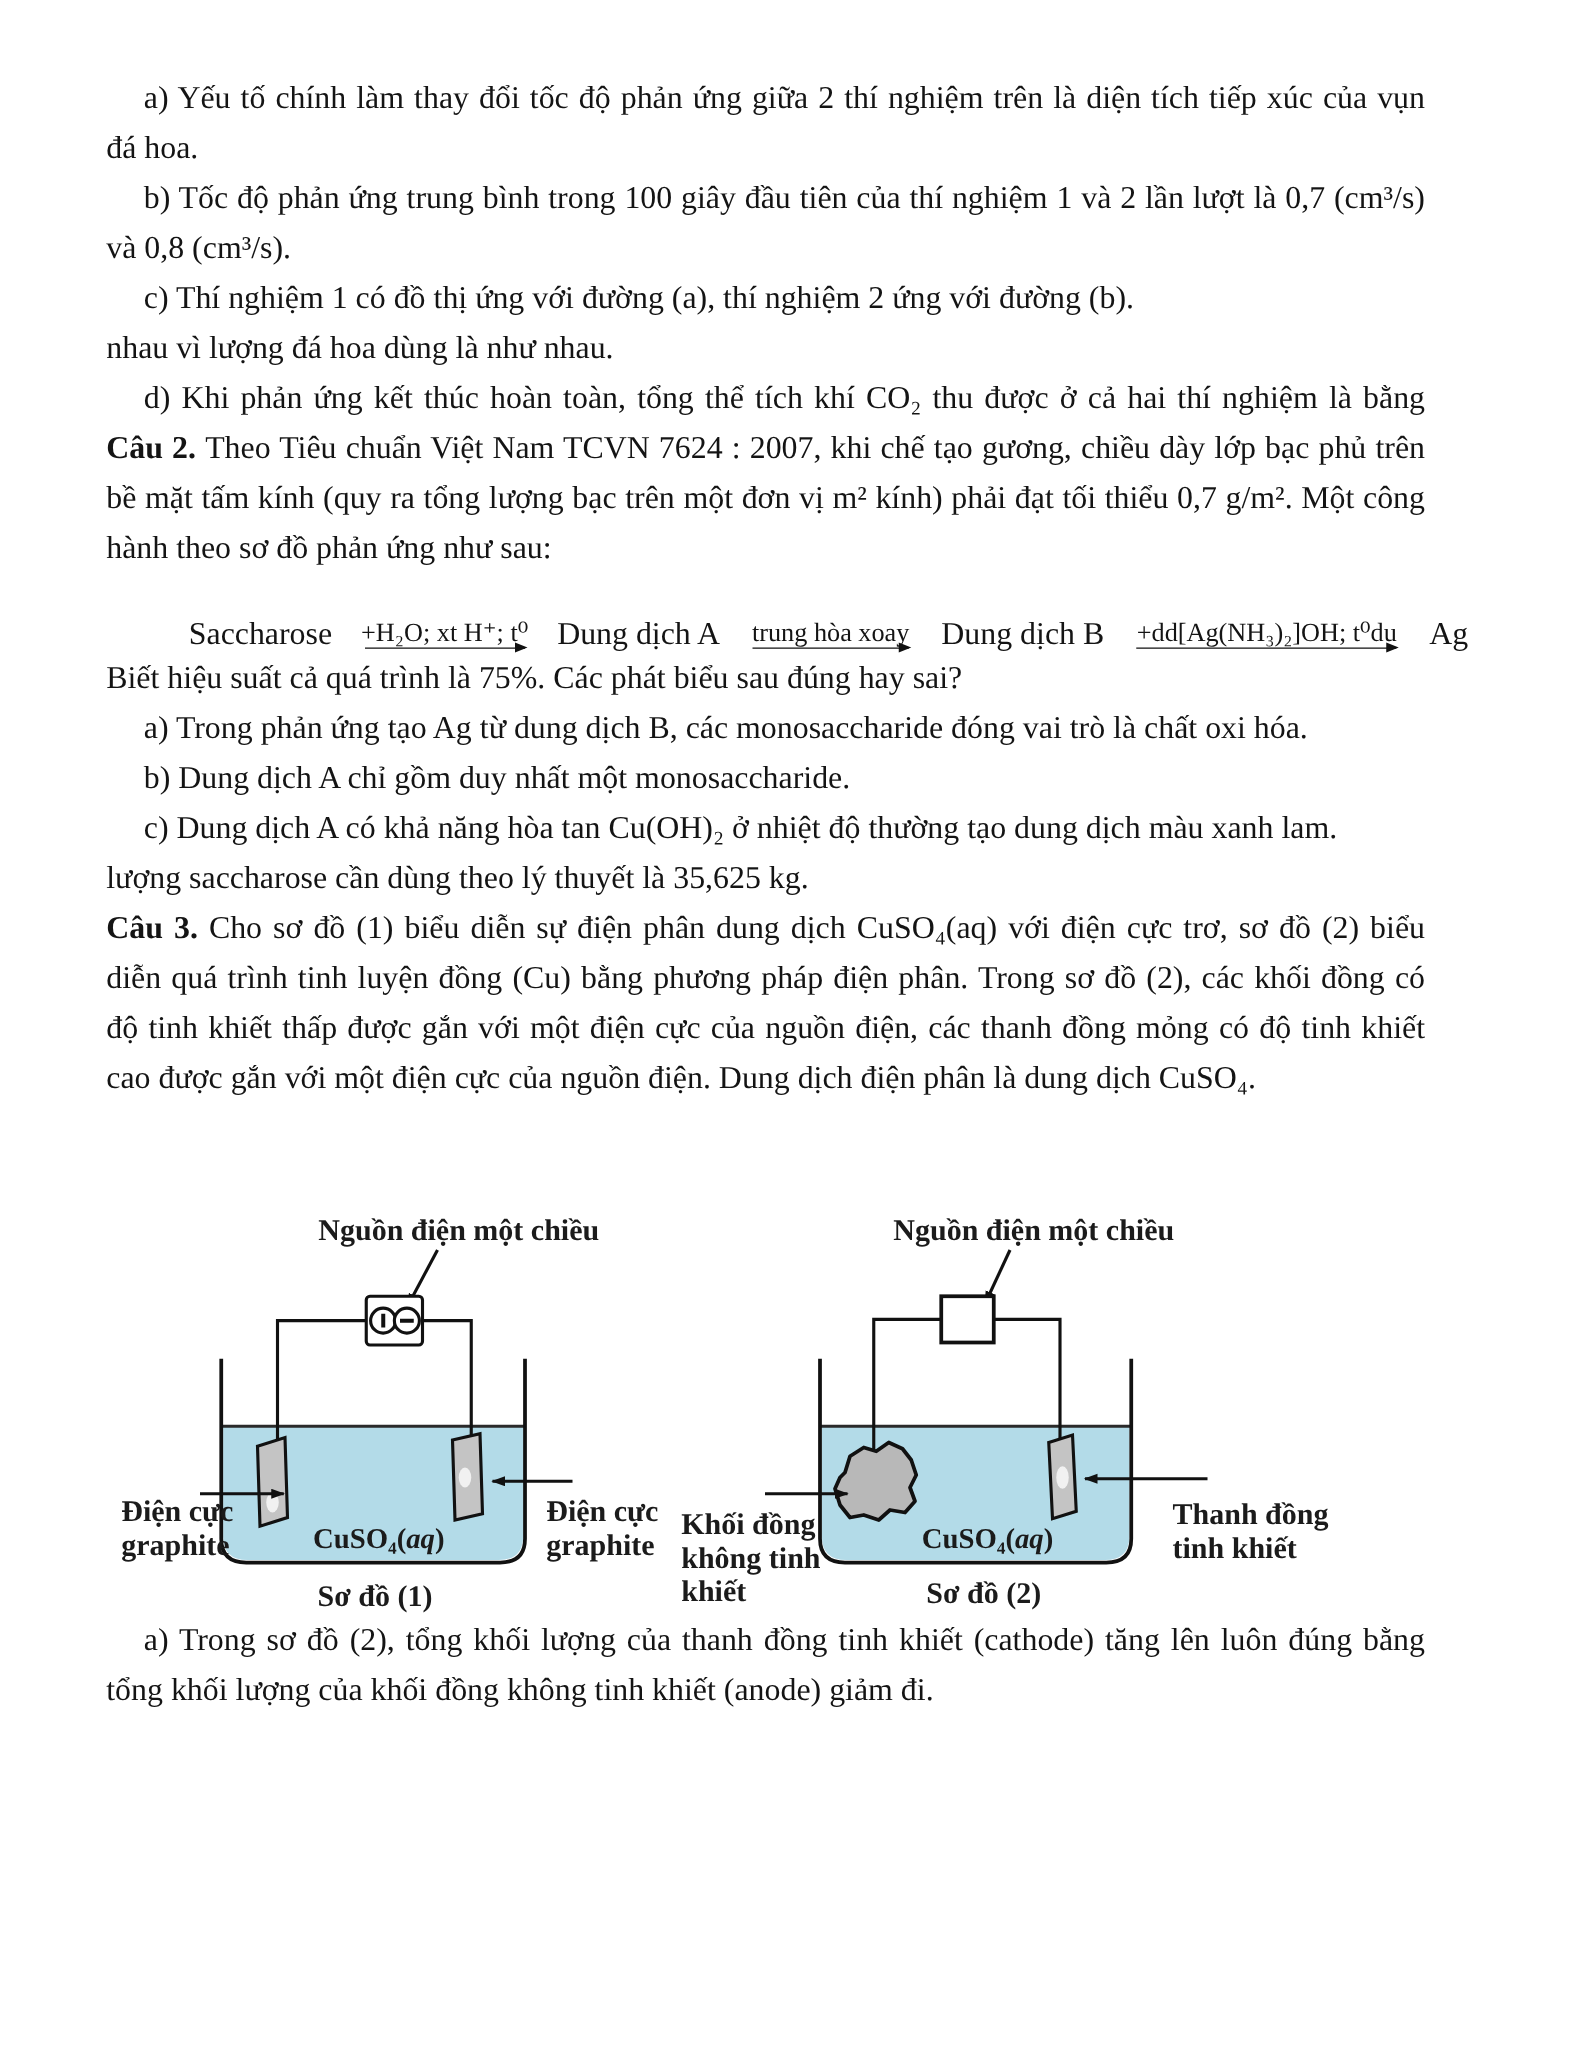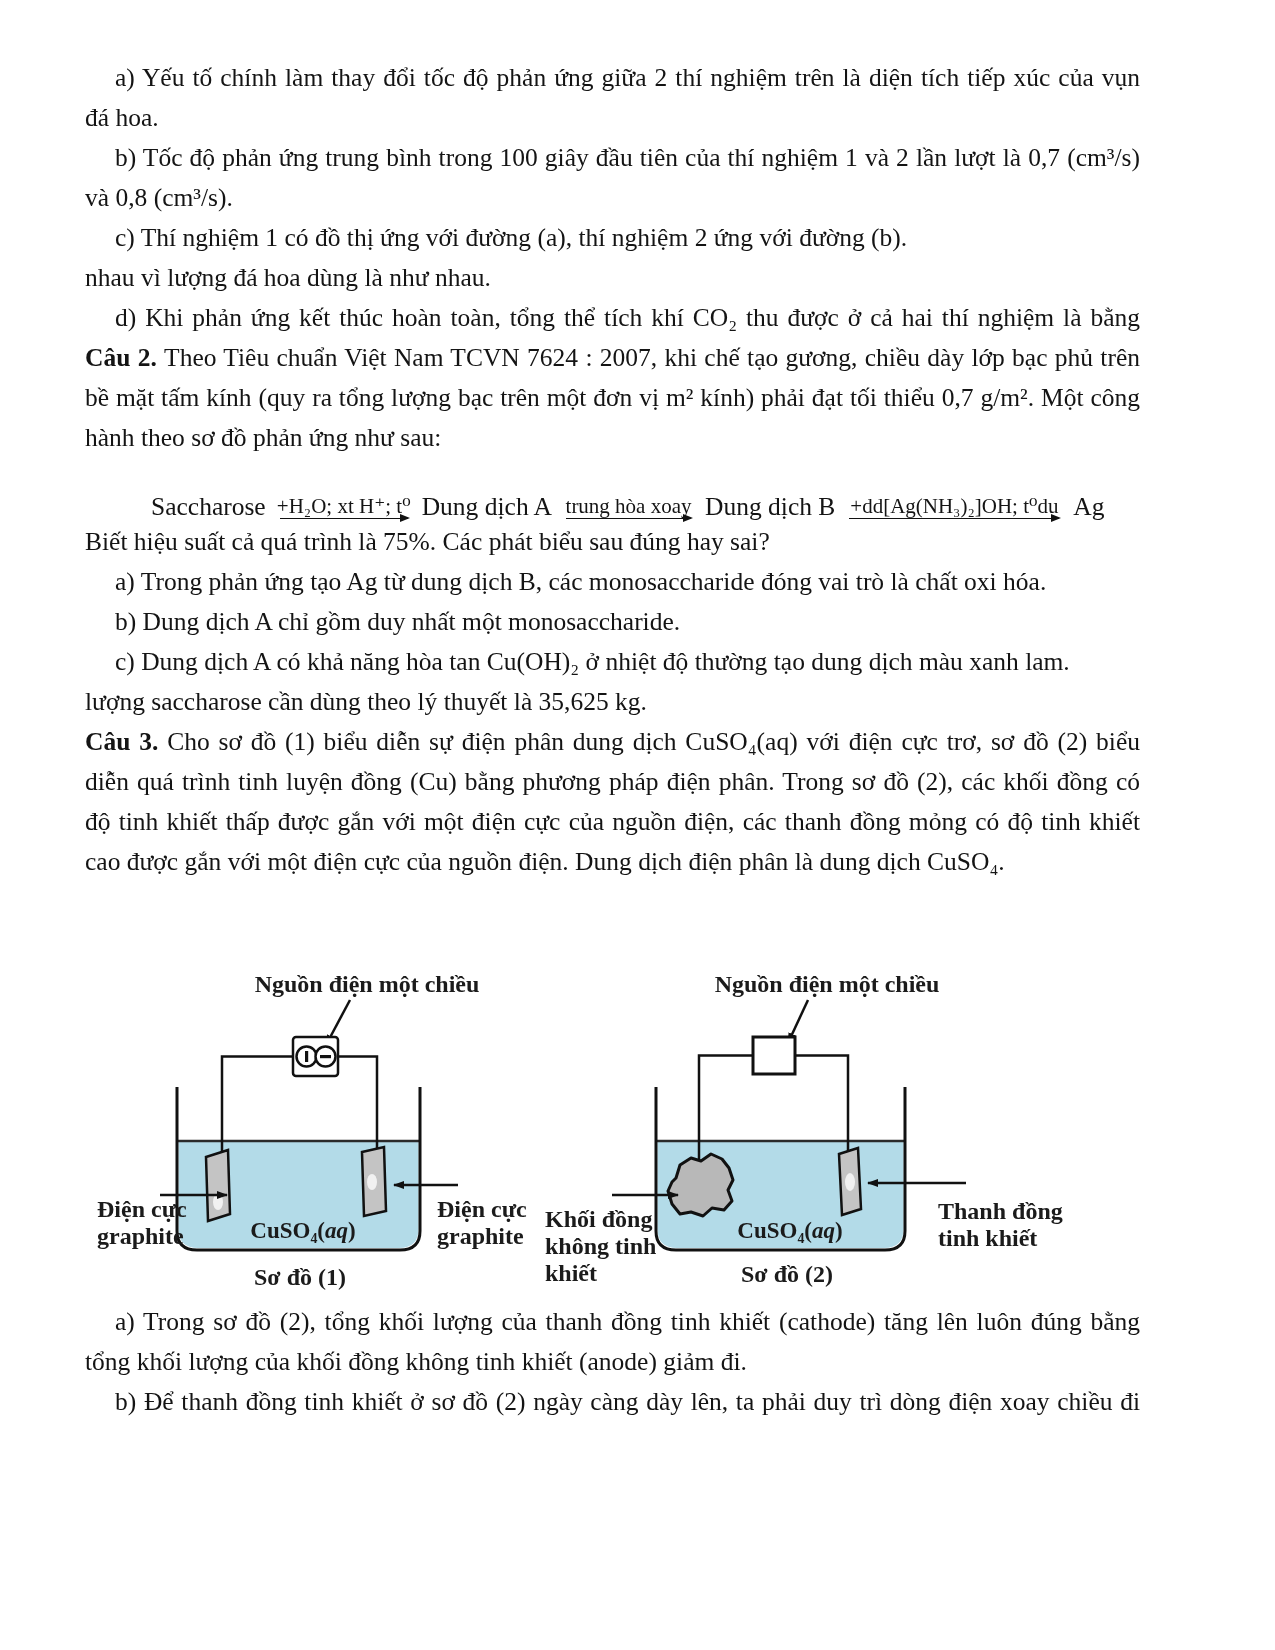--- a/index.html
+++ b/index.html
@@ -7,33 +7,33 @@
   .page {
     position:relative;
     width:1275px; height:1650px;
     background:#ffffff;
     overflow:hidden;
     font-family:"Liberation Serif","DejaVu Serif",serif;
     color:#141414;
   }
   .content { padding:0 135px 0 85px; }
   .content.first { padding-top:58px; }
-  .content.after-fig { margin-top:10px; }
+  .content.after-fig { margin-top:0; }
   .ln {
     font-size:25.5px;
     line-height:40px;
     text-align:left;
     white-space:normal;
   }
   .ln.jf { text-align:justify; text-align-last:justify; }
   .ln.ind { text-indent:30px; }
   .lead { font-weight:bold; }
   
   .scheme {
-    display:flex; align-items:flex-end; gap:14px;
+    display:flex; align-items:flex-end; gap:26px;
     height:62px; padding-left:66px; margin-top:2px;
   }
   .rx-name { font-size:25.5px; line-height:30px; white-space:nowrap; }
   .rx-arrow { display:flex; flex-direction:column; align-items:center; margin-bottom:3px; }
   .rx-label { font-size:21px; line-height:22px; margin-bottom:1px; white-space:nowrap; }
   .rx-line { display:block; width:100%; height:0; border-top:1.8px solid #111; position:relative; }
   .rx-line::after {
     content:""; position:absolute; right:-2px; top:-5.5px;
     width:0; height:0;
     border-top:4.5px solid transparent; border-bottom:4.5px solid transparent;
@@ -186,18 +186,15 @@
       <text class="dlabel dchem" x="790" y="324" text-anchor="middle"><tspan>CuSO₄(</tspan><tspan font-style="italic">aq</tspan><tspan>)</tspan></text>
       <text class="dlabel dcap" x="787" y="368" text-anchor="middle">Sơ đồ (2)</text>
     </g>
   </svg>
 
   <div class="content after-fig">
     <div>
       <div class="ln jf ind">a) Trong sơ đồ (2), tổng khối lượng của thanh đồng tinh khiết (cathode) tăng lên luôn đúng bằng</div>
       <div class="ln">tổng khối lượng của khối đồng không tinh khiết (anode) giảm đi.</div>
     </div>
-    <div>
-      <div class="ln jf ind">b) Để thanh đồng tinh khiết ở sơ đồ (2) ngày càng dày lên, ta phải duy trì dòng điện xoay chiều đi</div>
-    </div>
   </div>
 
 </div>
 
 </body></html>

